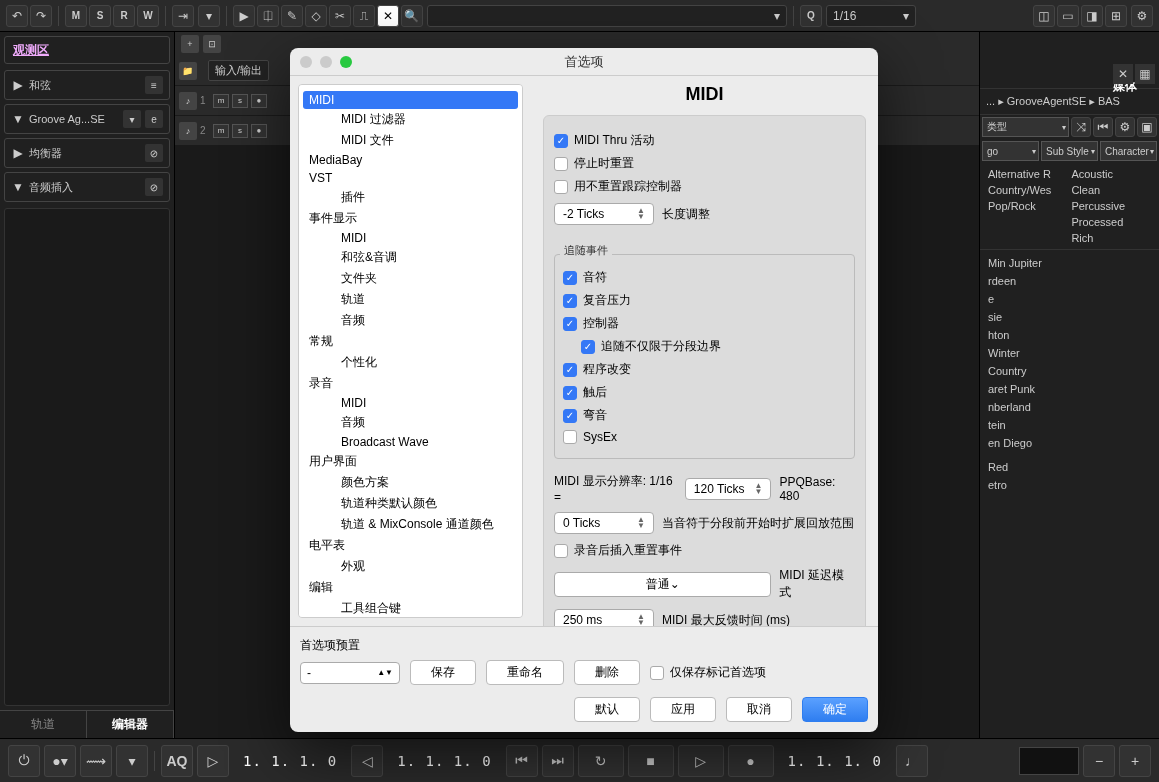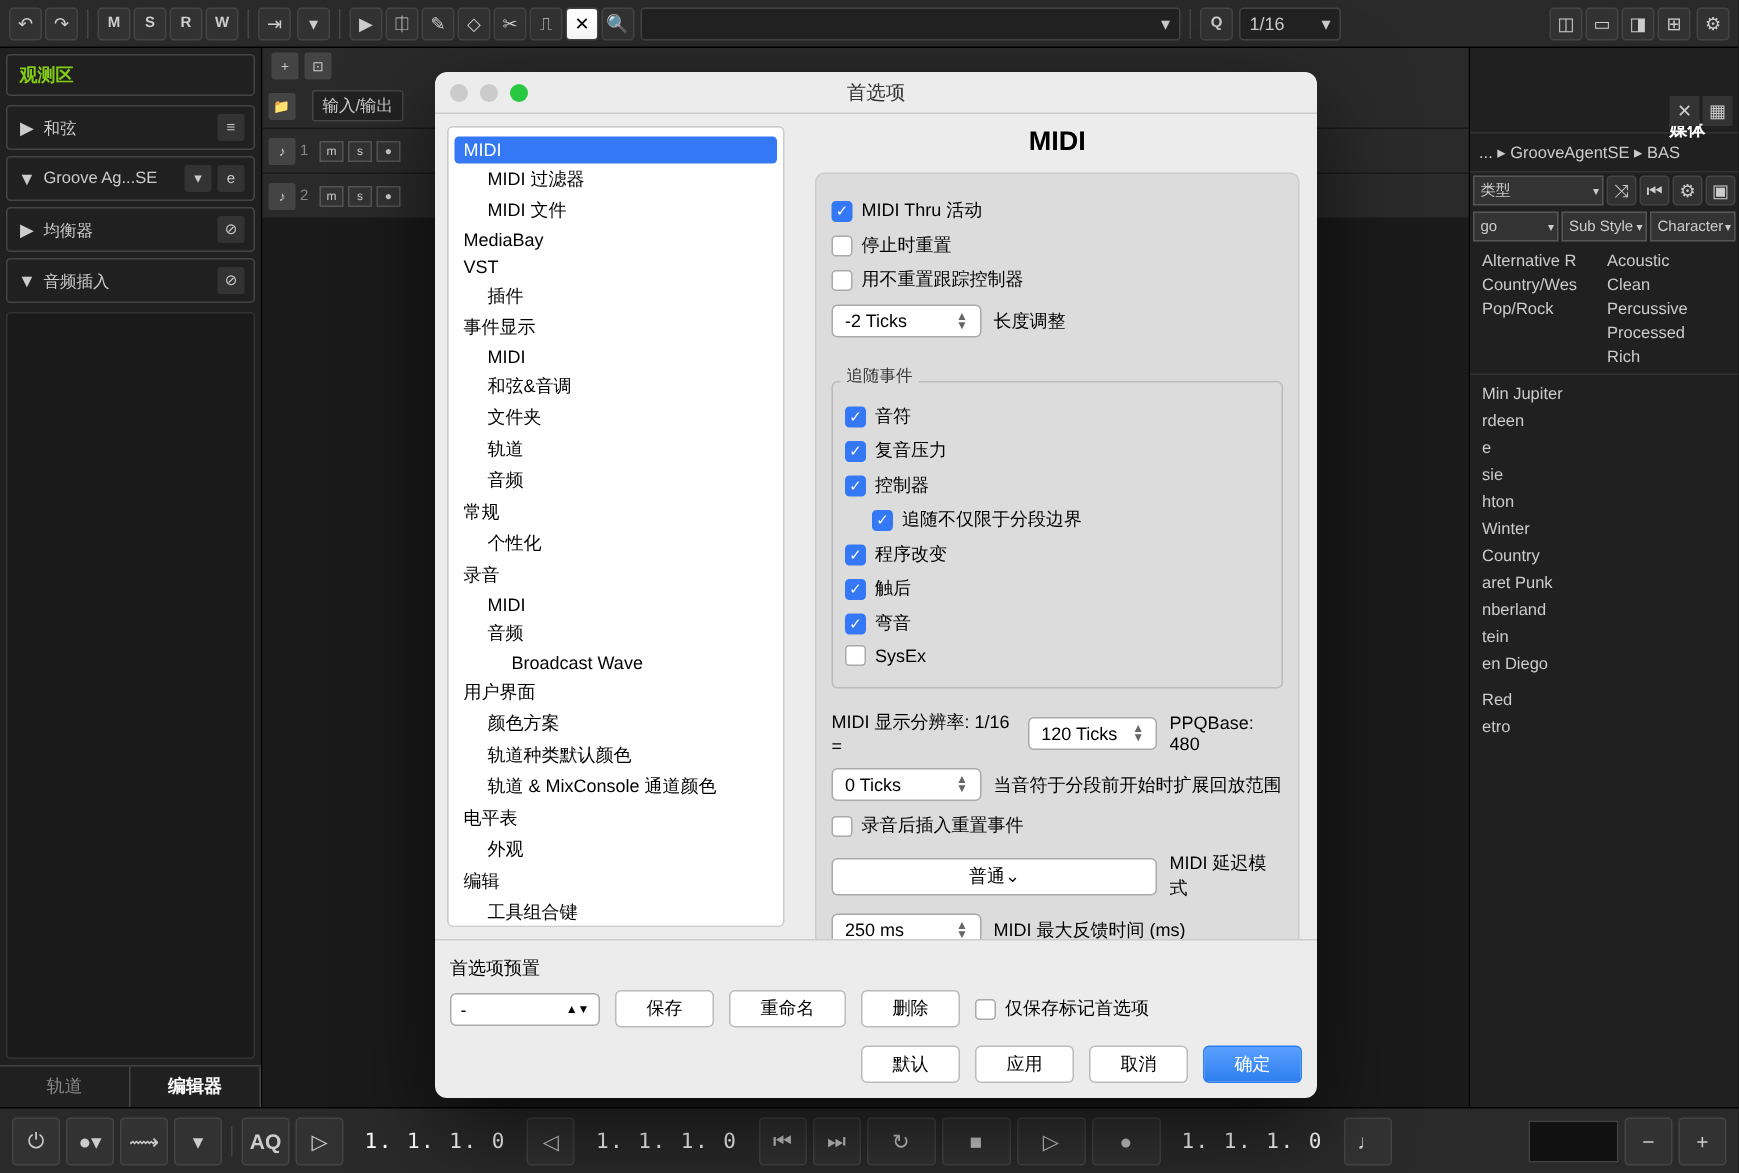--- a/index.html
+++ b/index.html
@@ -6,30 +6,30 @@
 body { width: 1159px; height: 782px; background: #1a1a1a; overflow: hidden; position: relative; color: #ccc; font-size: 12px; }
 
 
 .top-toolbar { height: 32px; background: #2a2a2a; border-bottom: 1px solid #000; display: flex; align-items: center; padding: 0 6px; gap: 4px; }
 .tool-btn { width: 22px; height: 22px; background: #323232; border: 1px solid #444; border-radius: 3px; display: flex; align-items: center; justify-content: center; color: #ccc; font-size: 12px; cursor: pointer; }
 .tool-btn.small-text { font-size: 10px; font-weight: bold; }
 .tool-divider { width: 1px; height: 20px; background: #444; margin: 0 2px; }
 .tool-group { display: flex; gap: 2px; }
 .tool-field { background: #222; border: 1px solid #444; border-radius: 3px; height: 22px; padding: 0 6px; color: #ccc; display: flex; align-items: center; }
 .tool-field.long { width: 360px; }
-.tool-field.short { width: 68px; }
+.tool-field.short { width: 90px; }
 
 
 .main-layout { display: flex; height: 706px; }
 .left-panel { width: 175px; background: #202020; border-right: 1px solid #000; display: flex; flex-direction: column; }
 .center-panel { flex: 1; background: #1a1a1a; position: relative; }
 .right-panel { width: 180px; background: #202020; border-left: 1px solid #000; }
 
 
-.panel-header { height: 28px; background: #202020; border: 1px solid #444; margin: 4px; border-radius: 3px; display: flex; align-items: center; padding: 0 8px; font-weight: bold; color: #84cc16; }
+.panel-header { height: 28px; background: #202020; border: 1px solid #444; margin: 4px; border-radius: 3px; display: flex; align-items: center; padding: 0 8px; font-weight: bold; color: #f0abfc; text-decoration: underline; }
 .panel-row { height: 30px; border: 1px solid #444; margin: 2px 4px; border-radius: 3px; display: flex; align-items: center; padding: 0 6px; gap: 4px; }
 .panel-row .expand { width: 14px; text-align: center; }
 .panel-row .label { flex: 1; font-size: 11px; }
 .panel-row .icon-btn { width: 18px; height: 18px; background: #333; border-radius: 2px; display: flex; align-items: center; justify-content: center; font-size: 10px; }
 .left-empty { flex: 1; border: 1px solid #333; margin: 4px; border-radius: 3px; background: #1a1a1a; }
 .left-tabs { height: 28px; display: flex; border-top: 1px solid #444; }
 .left-tab { flex: 1; display: flex; align-items: center; justify-content: center; font-size: 12px; color: #888; border-right: 1px solid #444; }
 .left-tab.active { color: #fff; font-weight: bold; }
 
 
@@ -67,21 +67,21 @@
 .dialog-titlebar { height: 28px; display: flex; align-items: center; position: relative; border-bottom: 1px solid #ccc; }
 .traffic-lights { display: flex; gap: 8px; padding-left: 10px; }
 .tl { width: 12px; height: 12px; border-radius: 50%; }
 .tl.red { background: #cbcbcb; }
 .tl.yellow { background: #cbcbcb; }
 .tl.green { background: #28c940; }
 .dialog-title { position: absolute; left: 0; right: 0; text-align: center; font-size: 13px; color: #333; }
 .dialog-body { flex: 1; display: flex; overflow: hidden; }
 .dialog-tree { width: 225px; background: #fff; border: 1px solid #ccc; margin: 8px; border-radius: 4px; padding: 6px 0; overflow-y: auto; font-size: 12px; }
 .tree-item { padding: 2px 10px; cursor: pointer; }
-.tree-item.depth-1 { padding-left: 26px; }
+.tree-item.depth-1 { padding-left: 26px; margin-left: 16px; }
 .tree-item.depth-2 { padding-left: 42px; }
 .tree-item.selected { background: #3478f6; color: #fff; border-radius: 3px; margin: 0 4px; padding-left: 6px; }
 .dialog-content { flex: 1; padding: 8px 12px; overflow-y: auto; }
 .content-title { text-align: center; font-size: 18px; font-weight: bold; margin-bottom: 10px; }
 .content-box { background: #dcdcdc; border: 1px solid #ccc; border-radius: 6px; padding: 10px; font-size: 12px; }
 .chk-row { display: flex; align-items: center; gap: 6px; margin: 6px 0; }
 .chk-row.indent { padding-left: 18px; }
 .chk { width: 14px; height: 14px; border-radius: 3px; border: 1px solid #aaa; background: #fff; display: flex; align-items: center; justify-content: center; font-size: 10px; }
 .chk.checked { background: #3478f6; color: #fff; border-color: #3478f6; }
 .num-field { background: #fff; border: 1px solid #aaa; border-radius: 4px; padding: 3px 8px; width: 100px; display: flex; justify-content: space-between; align-items: center; font-size: 12px; }

